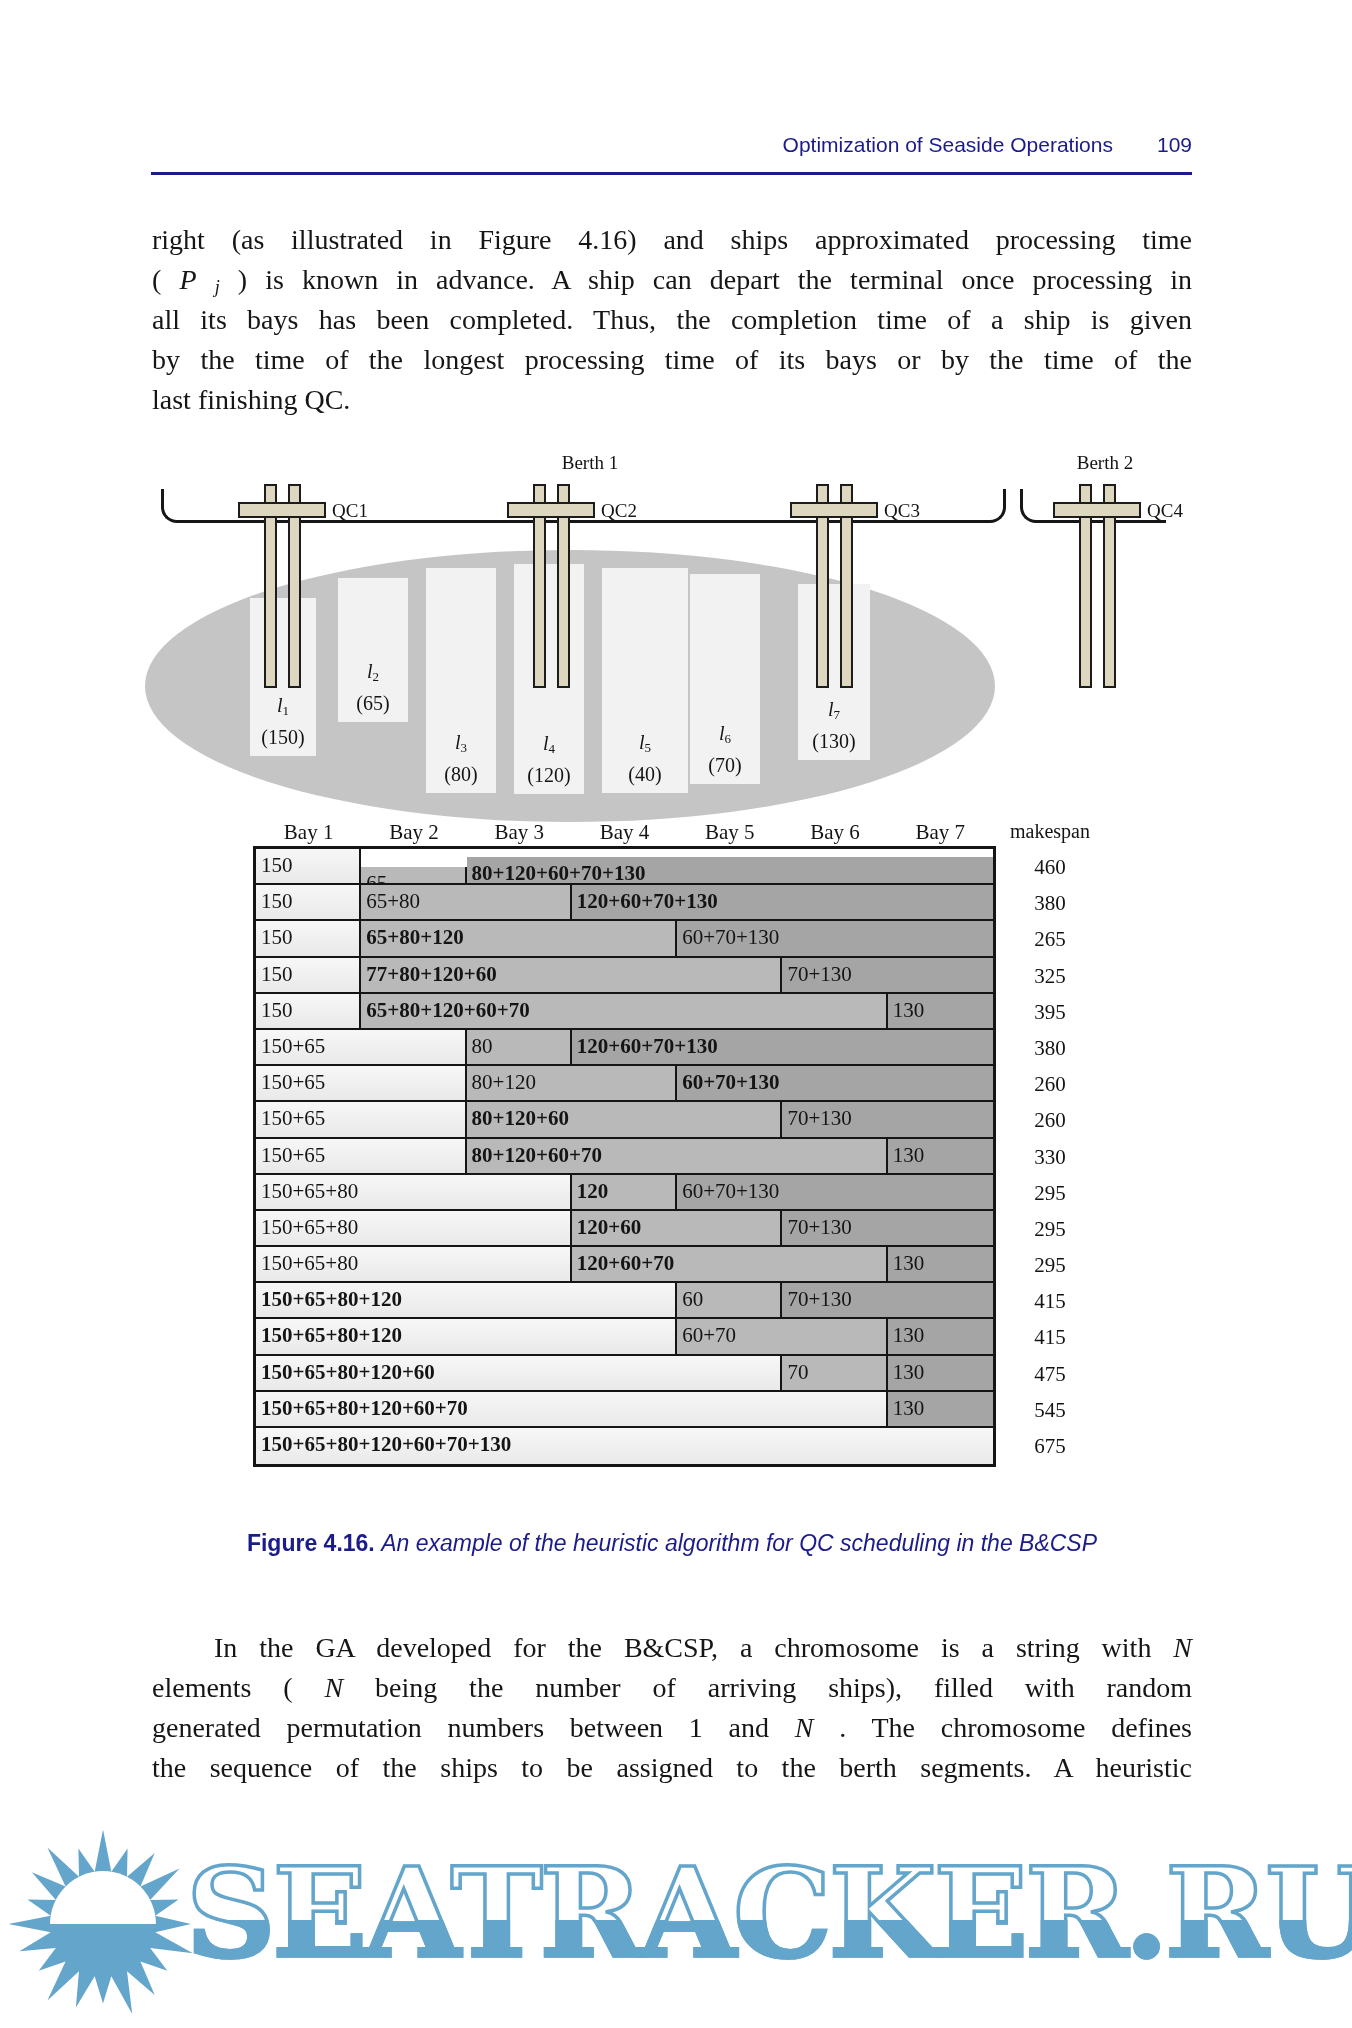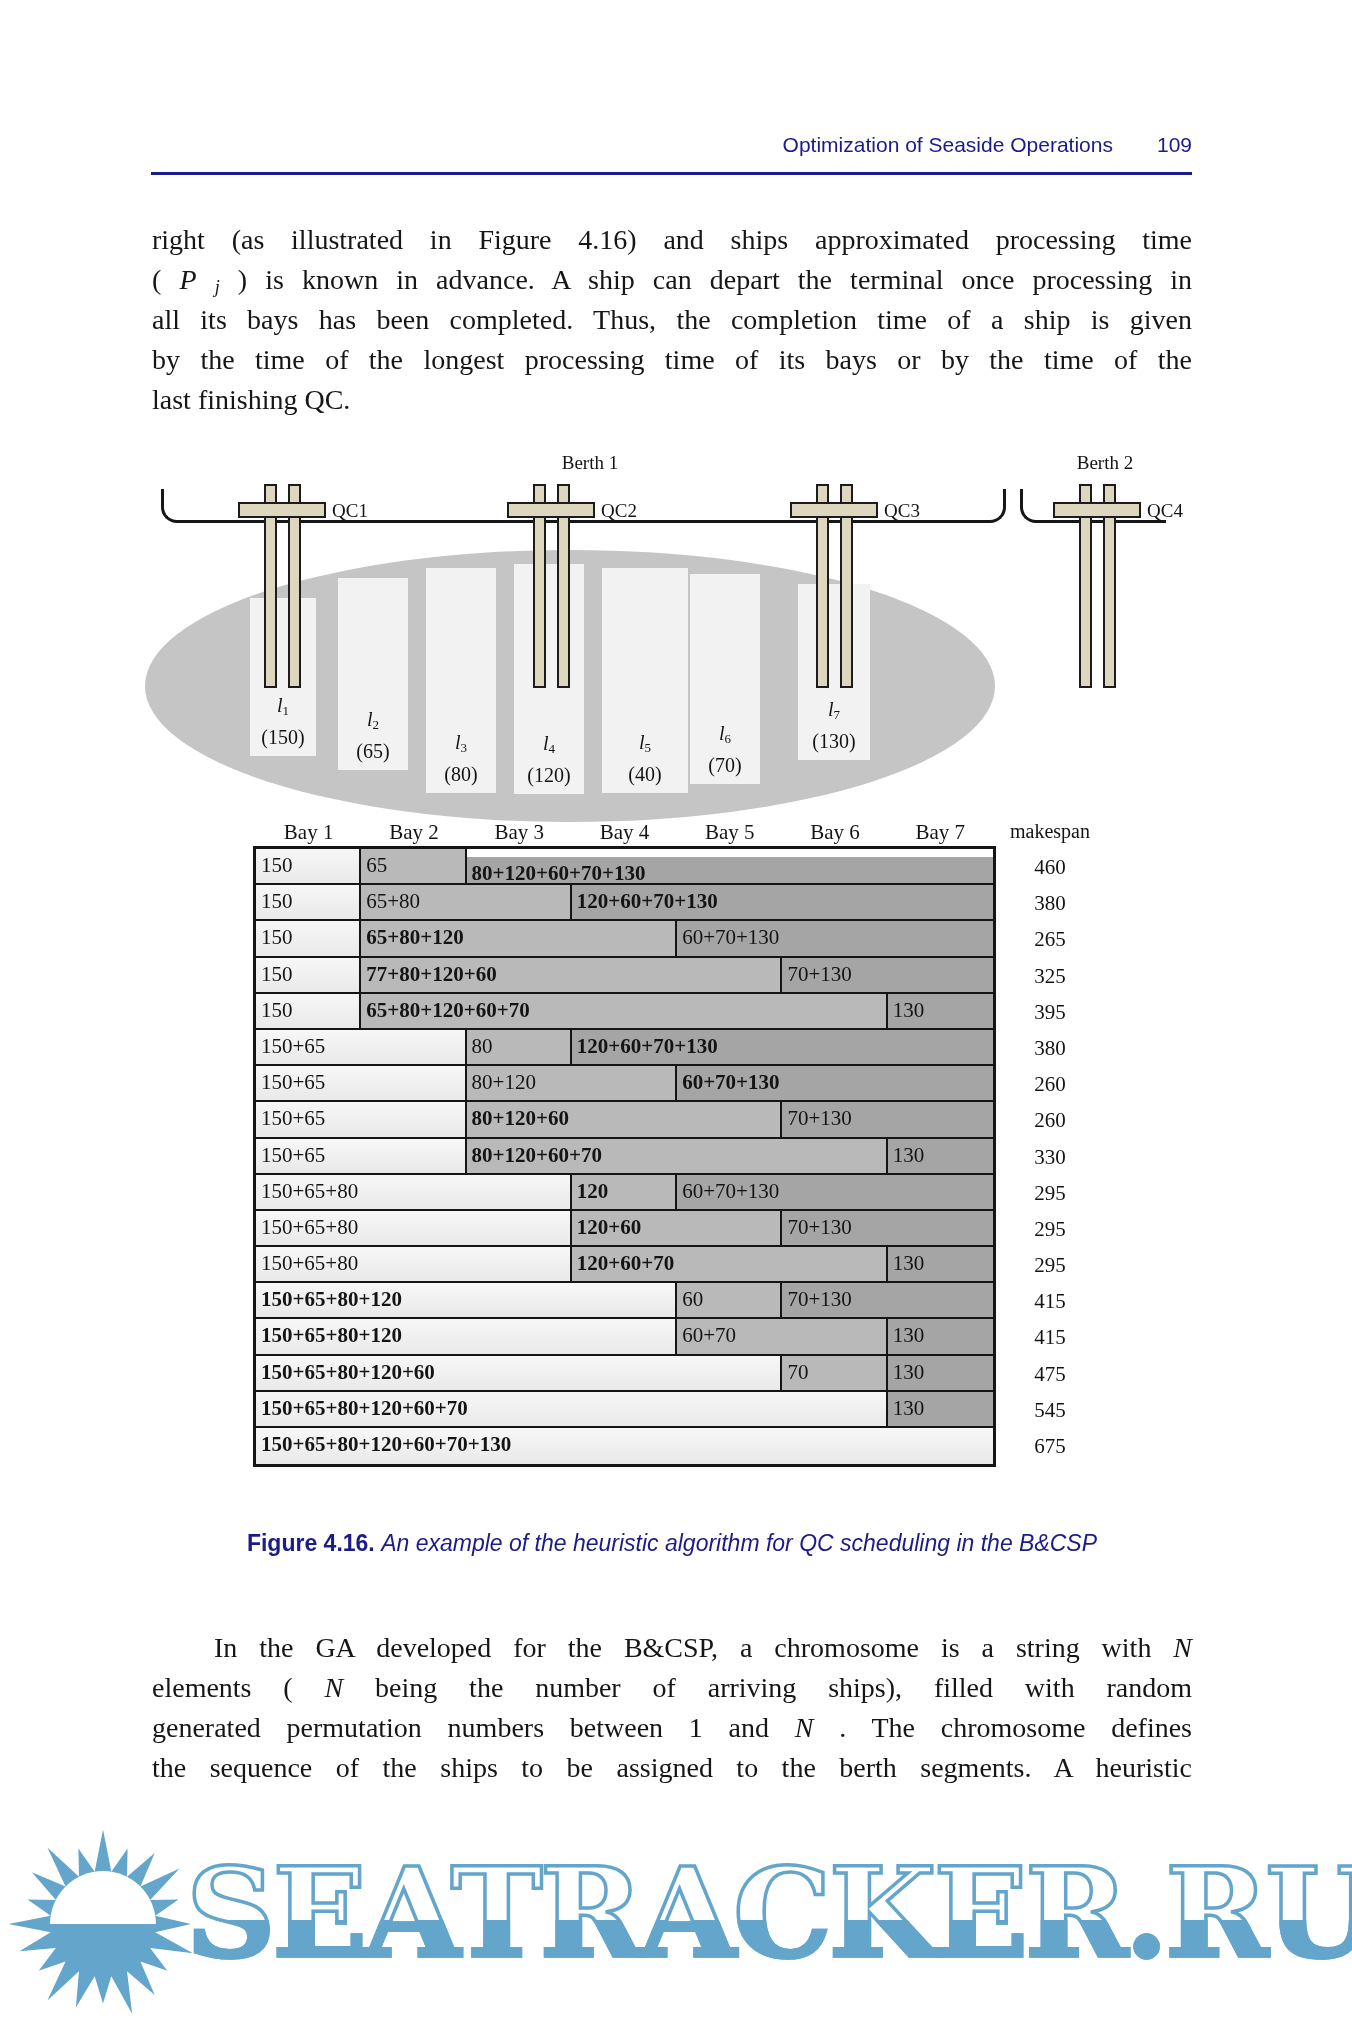--- a/index.html
+++ b/index.html
@@ -32,21 +32,21 @@
   .quay{position:absolute;height:3px;background:#161616;z-index:3;}
   #quay1{left:177px;top:520px;width:814px;}
   #quay2{left:1035px;top:520px;width:131px;}
   .quay-curve{position:absolute;top:489px;width:18px;height:34px;box-sizing:border-box;z-index:3;}
   #quay1-left-curve{left:161px;border-left:3px solid #161616;border-bottom:3px solid #161616;border-bottom-left-radius:16px;}
   #quay1-right-curve{left:988px;border-right:3px solid #161616;border-bottom:3px solid #161616;border-bottom-right-radius:16px;}
   #quay2-left-curve{left:1020px;border-left:3px solid #161616;border-bottom:3px solid #161616;border-bottom-left-radius:16px;}
   
   .bay{position:absolute;background:#f2f2f2;z-index:2;}
   #bays div.bay:nth-of-type(1){left:250px;top:598px;width:66px;height:158px;}
-  #bays div.bay:nth-of-type(2){left:338px;top:578px;width:70px;height:192px;text-decoration:underline;}
+  #bays div.bay:nth-of-type(2){left:338px;top:578px;width:70px;height:144px;text-decoration:underline;}
   #bays div.bay:nth-of-type(3){left:426px;top:568px;width:70px;height:225px;}
   #bays div.bay:nth-of-type(4){left:514px;top:564px;width:70px;height:230px;}
   #bays div.bay:nth-of-type(5){left:602px;top:568px;width:70px;height:225px;padding-left:16px;}
   #bays div.bay:nth-of-type(6){left:690px;top:574px;width:70px;height:210px;}
   #bays div.bay:nth-of-type(7){left:798px;top:584px;width:72px;height:176px;}
   .bay-label{position:absolute;left:0;right:0;bottom:6px;text-align:center;font-size:20px;line-height:26px;}
   .bay-letter{font-style:italic;}
   .bay-sub{font-size:13px;vertical-align:-0.25em;}
   
   .crane{position:absolute;top:484px;width:88px;height:204px;z-index:4;}
@@ -262,21 +262,21 @@
     <div class="t-h">Bay 7</div>
   </div>
 <div id="makespan-header">makespan</div>
 
 <div id="table-body">
 
     <div class="t-row">
 
         <div class="t-cell" data-shade="light" data-bold="false" style="grid-column: 1 / 2;">150</div>
 
-        <div class="t-cell" data-shade="mid" data-bold="false" style="grid-column: 2 / 3;">65</div>
+        <div class="t-cell" data-shade="mid" data-bold="false" style="grid-column: 2 / 3; margin-top: 18px;">65</div>
 
         <div class="t-cell" data-shade="dark" data-bold="true" style="grid-column: 3 / 8; margin-top: 8px;">80+120+60+70+130</div>
       </div>
 
     <div class="t-row">
 
         <div class="t-cell" data-shade="light" data-bold="false" style="grid-column: 1 / 2;">150</div>
 
         <div class="t-cell" data-shade="mid" data-bold="false" style="grid-column: 2 / 4;">65+80</div>
 

